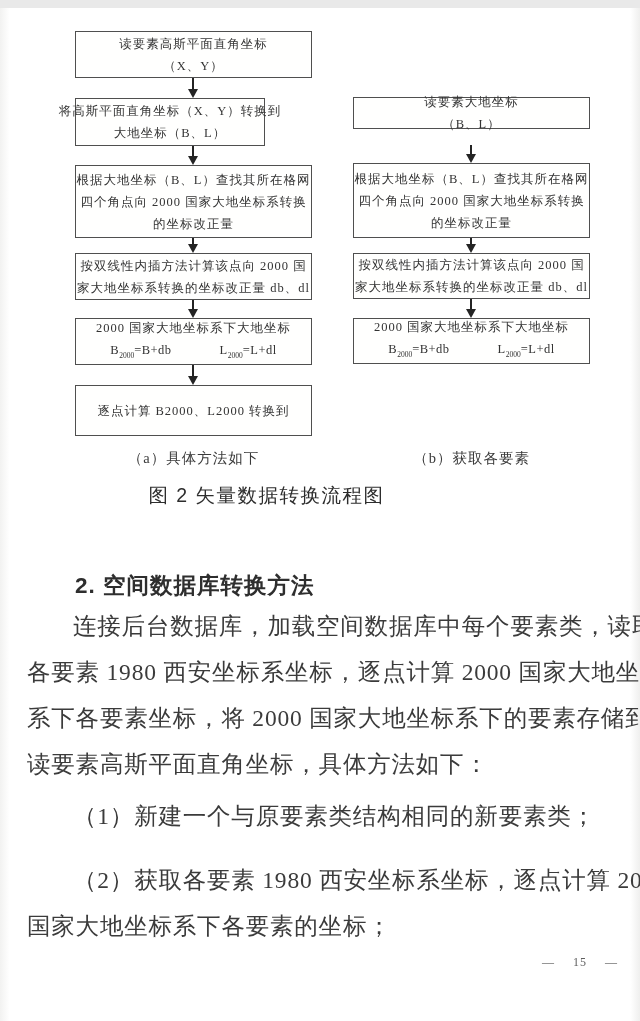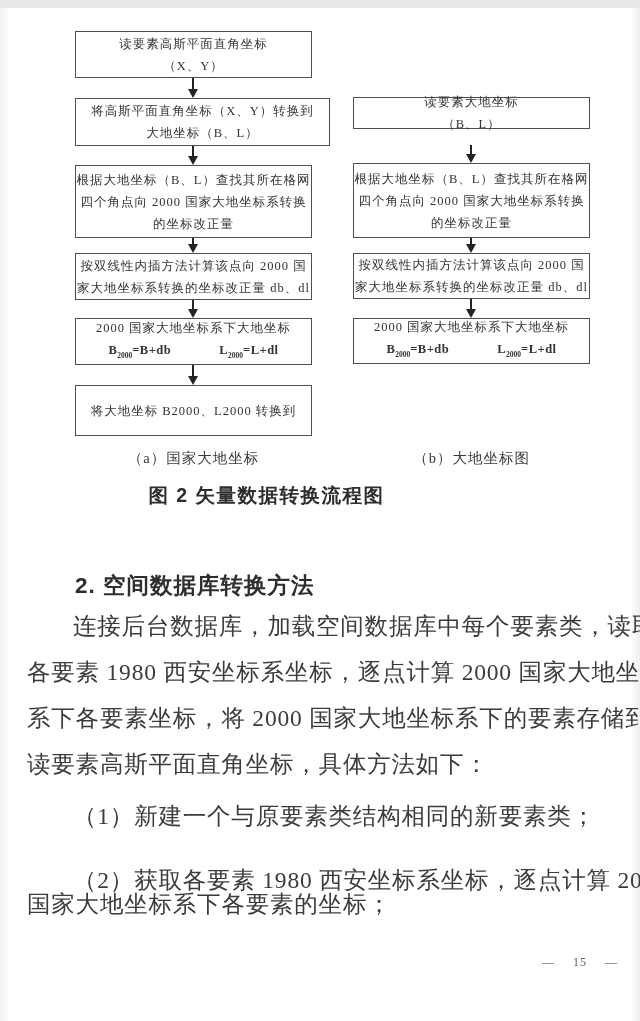--- a/index.html
+++ b/index.html
@@ -28,21 +28,20 @@
   .fline{
     font-size:12.5px;
     line-height:22px;
     letter-spacing:1px;
     color:#333;
     white-space:nowrap;
   }
   .formula-row{
     display:flex;gap:48px;align-items:baseline;justify-content:center;
     letter-spacing:0.5px;
-    font-weight:bold;
   }
   .formula sub{font-size:7.5px;letter-spacing:0;}
   .arrow{position:absolute;width:12px;}
   .arrow::before{
     content:"";position:absolute;left:50%;transform:translateX(-50%);
     top:0;bottom:6px;width:2px;background:#242424;
   }
   .arrow::after{
     content:"";position:absolute;left:50%;transform:translateX(-50%);
     bottom:0;width:0;height:0;
@@ -50,21 +49,21 @@
     border-top:9px solid #242424;
   }
   .sub-caption{
     position:absolute;
     font-size:14.5px;letter-spacing:1px;color:#3a3a3a;
     text-align:center;white-space:nowrap;
   }
   .fig-title{
     position:absolute;left:0;width:533px;text-align:center;
     font-family:"Liberation Sans","DejaVu Sans",sans-serif;
-    font-weight:bold;font-size:19.5px;letter-spacing:1.5px;color:#2d2d2d;
+    font-weight:normal;font-size:19.5px;letter-spacing:1.5px;color:#2d2d2d;
     white-space:nowrap;
   }
   
   .sec-heading{
     position:absolute;
     font-family:"Liberation Sans","DejaVu Sans",sans-serif;
     font-weight:bold;font-size:22.5px;letter-spacing:1px;color:#2e2e2e;
     white-space:nowrap;
   }
   .bline{
@@ -84,21 +83,21 @@
 <div class="page">
 
   <div>
 
     <div class="fbox" style="left:75px;top:23px;width:237px;height:47px">
       <div class="fline">读要素高斯平面直角坐标</div>
       <div class="fline">（X、Y）</div>
     </div>
     <div class="arrow" style="left:187px;top:70px;height:20px"></div>
 
-    <div class="fbox" style="left:75px;top:90px;width:255px;height:48px">
+    <div class="fbox" style="left:75px;top:90px;width:190px;height:48px">
       <div class="fline">将高斯平面直角坐标（X、Y）转换到</div>
       <div class="fline">大地坐标（B、L）</div>
     </div>
     <div class="arrow" style="left:187px;top:138px;height:19px"></div>
 
     <div class="fbox" style="left:75px;top:157px;width:237px;height:73px">
       <div class="fline">根据大地坐标（B、L）查找其所在格网</div>
       <div class="fline">四个角点向 2000 国家大地坐标系转换</div>
       <div class="fline">的坐标改正量</div>
     </div>
@@ -113,21 +112,21 @@
     <div class="fbox" style="left:75px;top:310px;width:237px;height:47px">
       <div class="fline">2000 国家大地坐标系下大地坐标</div>
       <div class="fline formula-row">
         <span class="formula"><span>B</span><sub>2000</sub><span>=B+db</span></span>
         <span class="formula"><span>L</span><sub>2000</sub><span>=L+dl</span></span>
       </div>
     </div>
     <div class="arrow" style="left:187px;top:357px;height:20px"></div>
 
     <div class="fbox" style="left:75px;top:377px;width:237px;height:51px">
-      <div class="fline">将大地坐标 B2000、L2000 转换到</div>
+      <div class="fline">逐点计算 B2000、L2000 转换到</div>
     </div>
 
     <div class="fbox" style="left:353px;top:89px;width:237px;height:32px">
       <div class="fline">读要素大地坐标</div>
       <div class="fline">（B、L）</div>
     </div>
     <div class="arrow" style="left:465px;top:137px;height:18px"></div>
 
     <div class="fbox" style="left:353px;top:155px;width:237px;height:75px">
       <div class="fline">根据大地坐标（B、L）查找其所在格网</div>
@@ -143,33 +142,33 @@
     <div class="arrow" style="left:465px;top:291px;height:19px"></div>
 
     <div class="fbox" style="left:353px;top:310px;width:237px;height:46px">
       <div class="fline">2000 国家大地坐标系下大地坐标</div>
       <div class="fline formula-row">
         <span class="formula"><span>B</span><sub>2000</sub><span>=B+db</span></span>
         <span class="formula"><span>L</span><sub>2000</sub><span>=L+dl</span></span>
       </div>
     </div>
 
-    <div class="sub-caption" style="left:75px;width:237px;top:441px">（a）国家大地坐标</div>
-    <div class="sub-caption" style="left:353px;width:237px;top:441px">（b）大地坐标图</div>
+    <div class="sub-caption" style="left:75px;width:237px;top:441px">（a）具体方法如下</div>
+    <div class="sub-caption" style="left:353px;width:237px;top:441px">（b）获取各要素</div>
 
     <div class="fig-title" style="top:474px">图 2  矢量数据转换流程图</div>
   </div>
 
   <div class="sec-heading" style="left:75px;top:562px">2. 空间数据库转换方法</div>
 
   <div class="bline" style="left:73px;top:602px">连接后台数据库，加载空间数据库中每个要素类，读取</div>
   <div class="bline" style="left:27px;top:648px">各要素 1980 西安坐标系坐标，逐点计算 2000 国家大地坐标</div>
   <div class="bline" style="left:27px;top:694px">系下各要素坐标，将 2000 国家大地坐标系下的要素存储到</div>
   <div class="bline" style="left:27px;top:740px">读要素高斯平面直角坐标，具体方法如下：</div>
 
   <div class="bline" style="left:73px;top:792px">（1）新建一个与原要素类结构相同的新要素类；</div>
 
   <div class="bline" style="left:73px;top:856px">（2）获取各要素 1980 西安坐标系坐标，逐点计算 2000</div>
-  <div class="bline" style="left:27px;top:880px">国家大地坐标系下各要素的坐标；</div>
+  <div class="bline" style="left:27px;top:902px">国家大地坐标系下各要素的坐标；</div>
 
   <div class="page-number" style="right:22px;top:947px">— 15 —</div>
 
 </div>
 
 </body></html>

